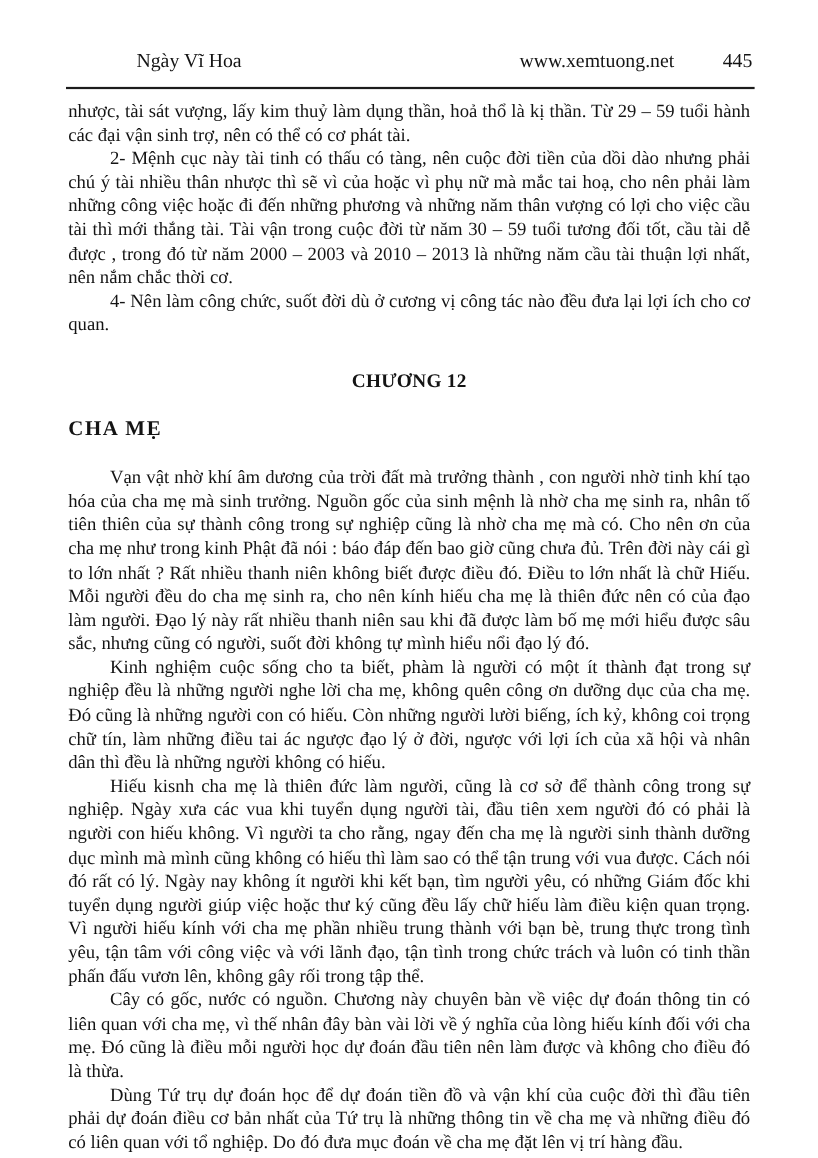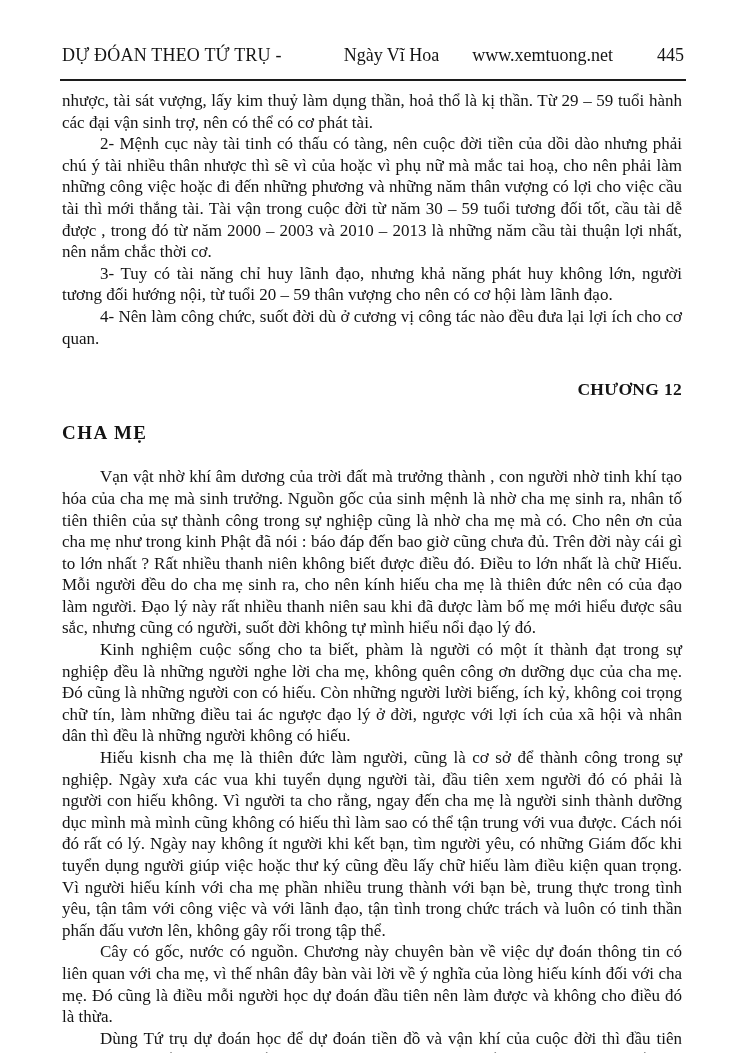--- a/index.html
+++ b/index.html
@@ -34,52 +34,50 @@
   .page-body {
     padding: 9px 62px 0 62px;
     font-size: 17px;
     line-height: 21.6px;
     text-align: justify;
   }
   .page-body p { margin: 0; }
   .page-body p.indent { text-indent: 38px; font-family: Liberation Serif, serif; }
   .chapter-number {
     margin: 30px 0 0 0;
-    text-align: right;
+    text-align: center;
     font-size: 17.5px;
     font-weight: bold;
     letter-spacing: 0.3px;
   }
   .chapter-title {
     margin: 21px 0 23px 0;
     text-align: left;
     font-size: 19px;
     font-weight: bold;
     letter-spacing: 1.5px;
   }
 </style>
 </head>
 <body>
 
 <div class="page">
 
   <header class="page-header">
-    <span class="book-title">DỰ ĐÓAN THEO TỨ TRỤ -</span>
     <span class="author">Ngày Vĩ  Hoa</span>
     <span class="header-spacer"></span>
     <span class="website">www.xemtuong.net</span>
     <span class="page-number">445</span>
   </header>
 
   <hr class="header-rule">
 
   <main class="page-body">
     <p>nhược, tài sát vượng, lấy kim thuỷ làm dụng thần, hoả thổ là kị thần. Từ 29 – 59 tuổi hành các đại vận sinh trợ, nên có thể có cơ phát tài.</p>
     <p class="indent">2- Mệnh cục này tài tinh có thấu có tàng, nên cuộc đời tiền của dồi dào nhưng phải chú ý tài nhiều thân nhược thì sẽ vì của hoặc vì phụ  nữ mà mắc tai hoạ, cho nên phải làm những công việc hoặc đi đến những phương và những năm thân vượng có lợi cho việc cầu tài thì mới thắng tài. Tài vận trong cuộc đời từ năm 30 – 59 tuổi tương đối tốt, cầu tài dễ được , trong đó từ năm 2000 – 2003 và 2010 – 2013 là những năm cầu tài thuận lợi nhất, nên nắm chắc thời cơ.</p>
-    <p class="indent">3- Tuy  có tài năng chỉ huy lãnh đạo, nhưng khả năng phát huy không lớn, người tương đối hướng nội, từ tuổi 20 – 59 thân vượng cho nên có cơ hội làm lãnh đạo.</p>
     <p class="indent">4- Nên làm công chức, suốt đời dù ở cương vị công tác nào đều đưa lại lợi ích cho cơ quan.</p>
 
     <h2 class="chapter-number">CHƯƠNG 12</h2>
     <h1 class="chapter-title">CHA MẸ</h1>
 
     <p class="indent">Vạn vật nhờ khí âm dương của trời đất mà trưởng thành , con người nhờ tinh khí tạo hóa của cha mẹ mà sinh trưởng. Nguồn gốc của sinh mệnh là nhờ cha mẹ sinh ra, nhân tố tiên thiên của sự thành công trong sự nghiệp cũng là nhờ cha mẹ mà có. Cho nên ơn của cha mẹ như trong kinh Phật đã nói : báo đáp đến bao giờ cũng chưa đủ. Trên đời này cái gì to lớn nhất ? Rất nhiều thanh niên không biết được điều đó. Điều to lớn nhất là chữ Hiếu. Mỗi người đều do cha mẹ sinh ra, cho nên kính hiếu cha mẹ là thiên đức nên có của đạo làm người. Đạo lý này rất nhiều thanh niên sau khi đã được làm bố mẹ mới hiểu được sâu sắc, nhưng cũng có người, suốt đời không tự mình hiểu nổi đạo lý đó.</p>
     <p class="indent">Kinh nghiệm cuộc sống cho ta biết, phàm là người có một ít thành đạt trong sự nghiệp đều là những người nghe lời cha mẹ, không quên công ơn dưỡng dục của cha mẹ. Đó cũng là những người con có hiếu. Còn những người lười biếng, ích kỷ, không coi trọng chữ tín, làm những điều tai ác ngược đạo lý ở đời, ngược với lợi ích của xã hội và nhân dân thì đều là những người không có hiếu.</p>
     <p class="indent">Hiếu kisnh cha mẹ là thiên đức làm người, cũng là cơ sở để thành công trong sự nghiệp. Ngày xưa các vua khi tuyển dụng người tài, đầu tiên xem người đó có phải là người con hiếu không. Vì người ta cho rằng, ngay đến cha mẹ là người sinh thành dưỡng dục mình mà mình cũng không có hiếu thì làm sao có thể tận trung với vua được. Cách nói đó rất có lý. Ngày nay không ít người khi kết bạn, tìm người yêu, có những Giám đốc khi tuyển dụng người giúp việc hoặc thư ký cũng đều lấy chữ hiếu làm điều kiện quan trọng. Vì người hiếu kính với cha mẹ phần nhiều trung thành với bạn bè, trung thực trong tình yêu, tận tâm với công việc và với lãnh đạo, tận tình trong chức trách và luôn có tinh thần phấn đấu vươn lên, không gây rối trong tập thể.</p>
     <p class="indent">Cây có gốc, nước có nguồn. Chương này chuyên bàn về việc dự đoán thông tin có liên quan với cha mẹ, vì thế nhân đây bàn vài lời về ý nghĩa của lòng hiếu kính đối với cha mẹ. Đó cũng là điều mỗi người học dự đoán đầu tiên nên làm được và không cho điều đó là thừa.</p>
     <p class="indent">Dùng Tứ trụ dự đoán học để dự đoán tiền đồ và vận khí của cuộc đời thì đầu tiên phải dự đoán điều cơ bản nhất của Tứ trụ  là những thông tin về cha mẹ và những điều đó có liên quan với tổ nghiệp. Do đó đưa mục đoán về cha mẹ đặt lên vị trí hàng đầu.</p>

